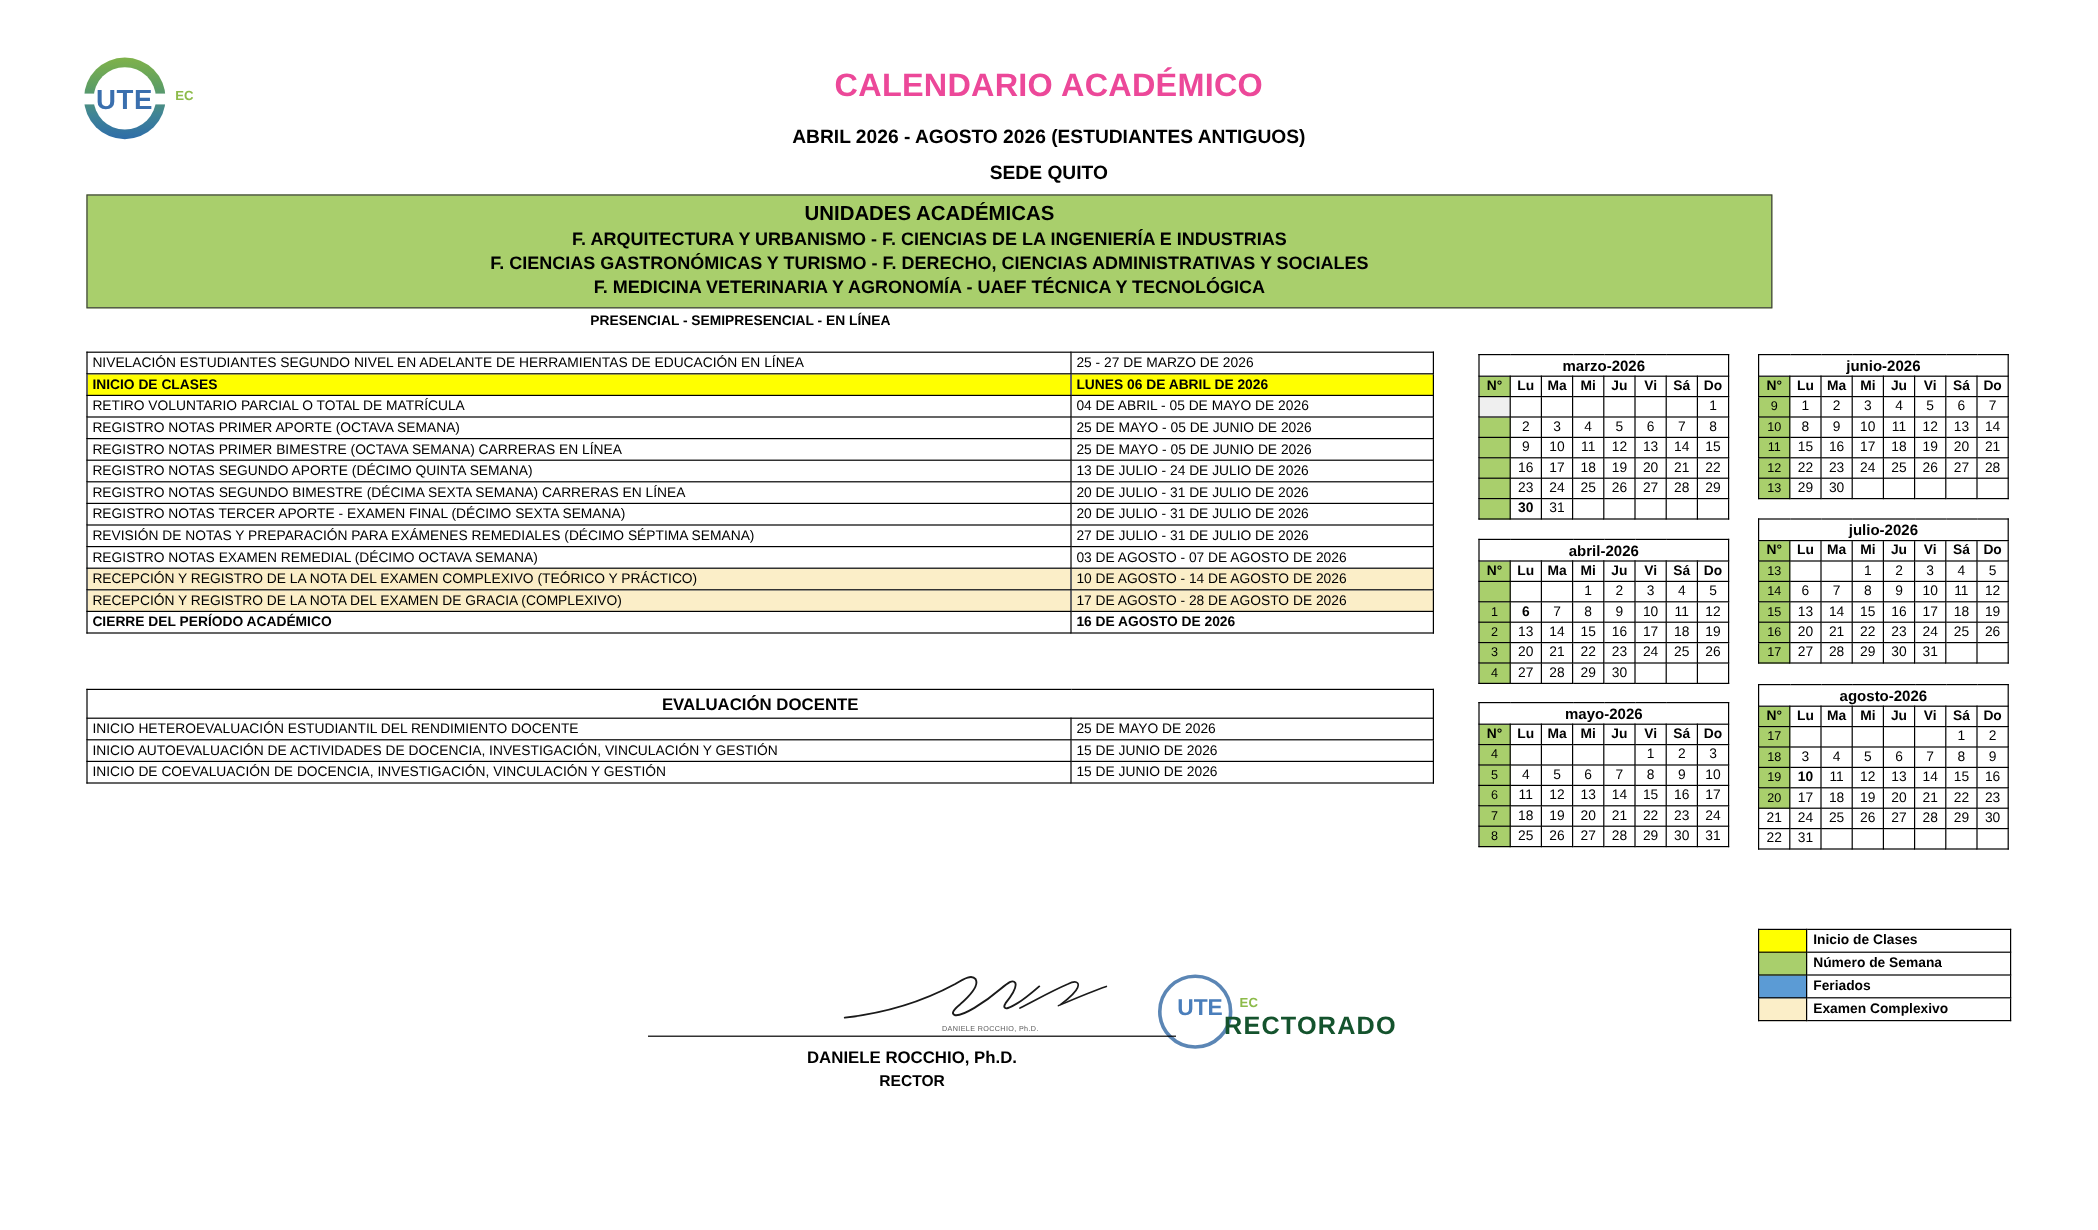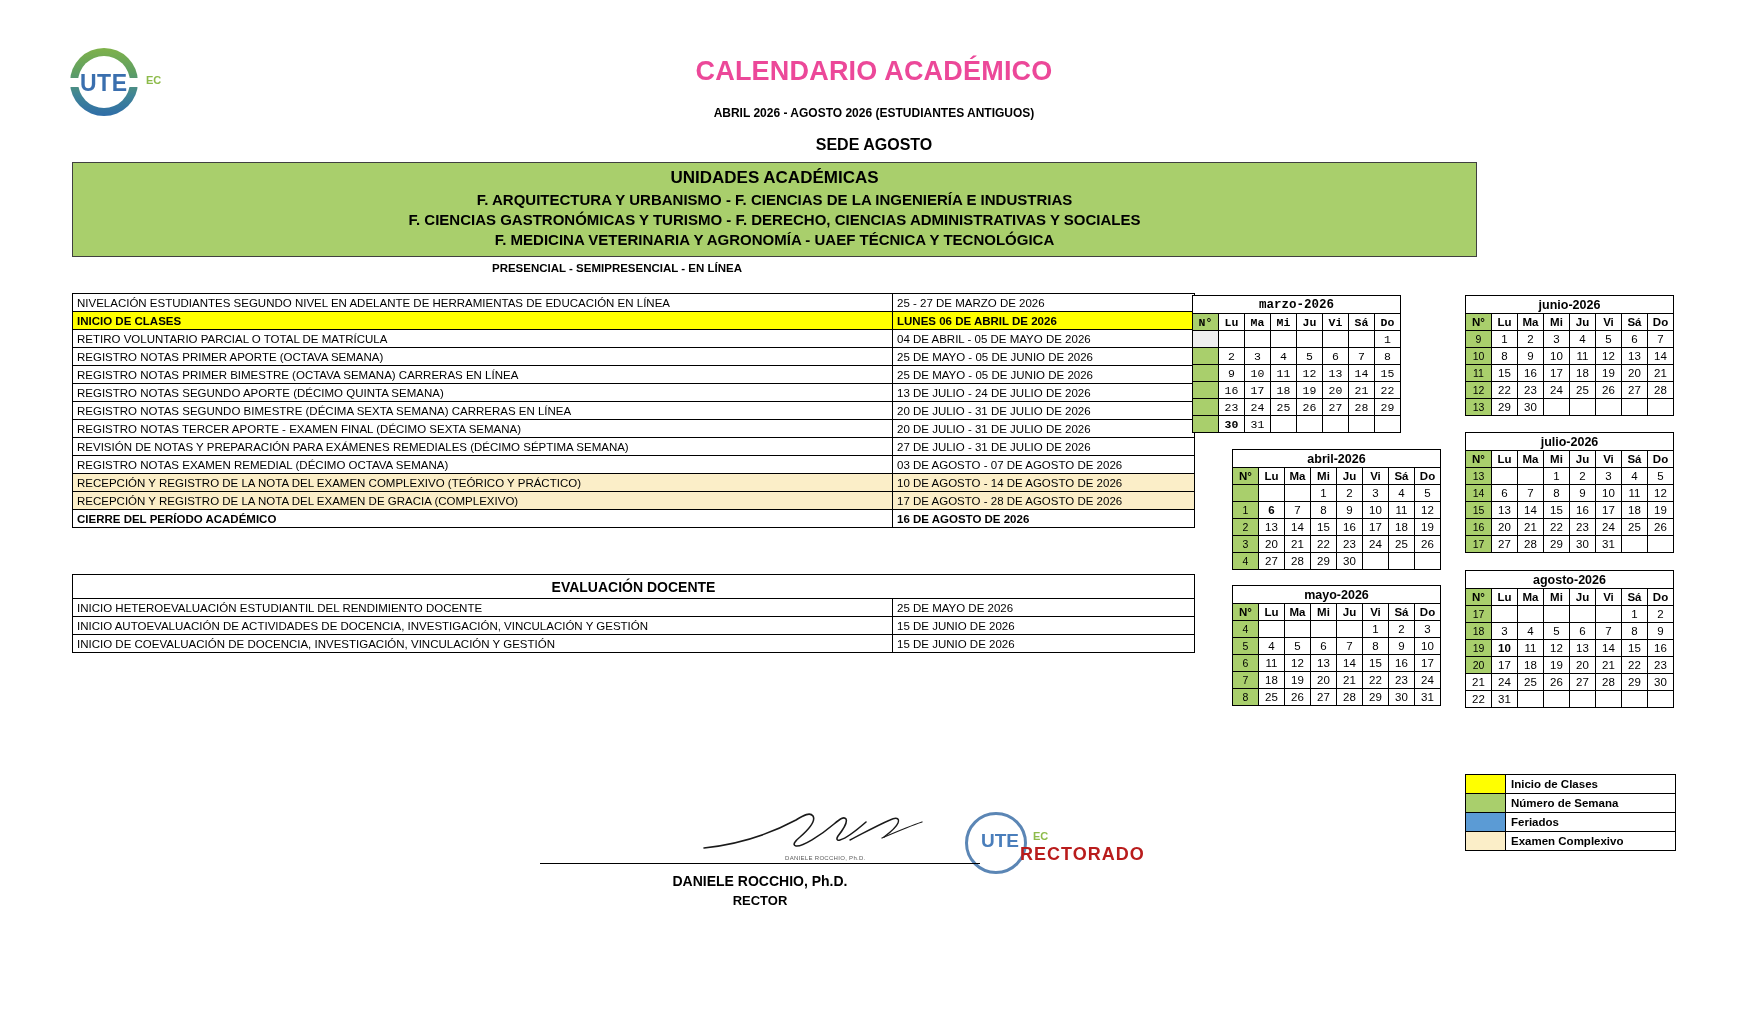--- a/index.html
+++ b/index.html
@@ -39,21 +39,21 @@
     font-size:11px; font-weight:bold; color:#8dbb4a;
   }
 
   
   #title-main {
     position:absolute; left:0; top:56px; width:1748px; text-align:center;
     font-size:27px; font-weight:bold; color:#ec4899; letter-spacing:.2px;
   }
   #title-sub1 {
     position:absolute; left:0; top:106px; width:1748px; text-align:center;
-    font-size:12px; font-weight:bold; color:#000;
+    font-size:16px; font-weight:bold; color:#000;
   }
   #title-sub2 {
     position:absolute; left:0; top:136px; width:1748px; text-align:center;
     font-size:16px; font-weight:bold; color:#000;
   }
 
   
   #banner {
     position:absolute; left:72px; top:162px; width:1405px;
     background:#a9cf6c; border:1px solid #404040;
@@ -109,21 +109,21 @@
   table.cal td.w {
     height:17px; width:26px; text-align:center; font-size:10.5px;
     background:#a9cf6c;
   }
   table.cal td.w.empty { background:#efefef; }
   td.d.holiday { background:#5b9bd5; }
   td.d.start   { background:#ffff00; font-weight:bold; }
   td.w.complex { background:#fbeec8; color:#000; }
   td.d.b       { font-weight:bold; }
 
-  #cal-marzo  { left:1192px; top:295px;font-family:Liberation Mono, monospace; }
+  #cal-marzo  { left:1232px; top:295px; }
   #cal-abril  { left:1232px; top:449px; }
   #cal-mayo   { left:1232px; top:585px; }
   #cal-junio  { left:1465px; top:295px; }
   #cal-julio  { left:1465px; top:432px;border-radius:14px; }
   #cal-agosto { left:1465px; top:570px; }
 
   
   table.legend {
     position:absolute; left:1465px; top:774px;
     border-collapse:collapse; table-layout:fixed; font-size:11.5px;
@@ -160,38 +160,38 @@
   }
   #seal .s-ute {
     position:absolute; left:10px; top:18px; width:50px; text-align:center;
     font-size:19px; font-weight:bold; color:#4a7ebb;
   }
   #seal .s-ec {
     position:absolute; left:68px; top:18px; font-size:11px;
     font-weight:bold; color:#8dbb4a;
   }
   #seal .s-rect {
-    position:absolute; left:55px; top:32px; font-size:18px;
-    font-weight:bold; color:#b91c1c; letter-spacing:1px;
+    position:absolute; left:55px; top:32px; font-size:21px;
+    font-weight:bold; color:#14532d; letter-spacing:1px;
   }
 </style>
 </head>
 <body>
 
 <div id="logo">
   <div class="logo-ring"></div>
   <div class="logo-gap-l"></div>
   <div class="logo-gap-r"></div>
   <div class="logo-ute">UTE</div>
   <div class="logo-ec">EC</div>
 </div>
 
 <div id="title-main">CALENDARIO ACADÉMICO</div>
 <div id="title-sub1">ABRIL 2026 - AGOSTO 2026 (ESTUDIANTES ANTIGUOS)</div>
-<div id="title-sub2">SEDE AGOSTO</div>
+<div id="title-sub2">SEDE QUITO</div>
 
 <div id="banner">
   <div class="b-title">UNIDADES ACADÉMICAS</div>
   <div class="b-line">F. ARQUITECTURA Y URBANISMO  -  F. CIENCIAS DE LA INGENIERÍA E INDUSTRIAS</div>
   <div class="b-line">F. CIENCIAS GASTRONÓMICAS Y TURISMO  -  F. DERECHO, CIENCIAS ADMINISTRATIVAS Y SOCIALES</div>
   <div class="b-line">F. MEDICINA VETERINARIA Y AGRONOMÍA - UAEF TÉCNICA Y TECNOLÓGICA</div>
 </div>
 
 <div id="modality">PRESENCIAL - SEMIPRESENCIAL - EN LÍNEA</div>
 

